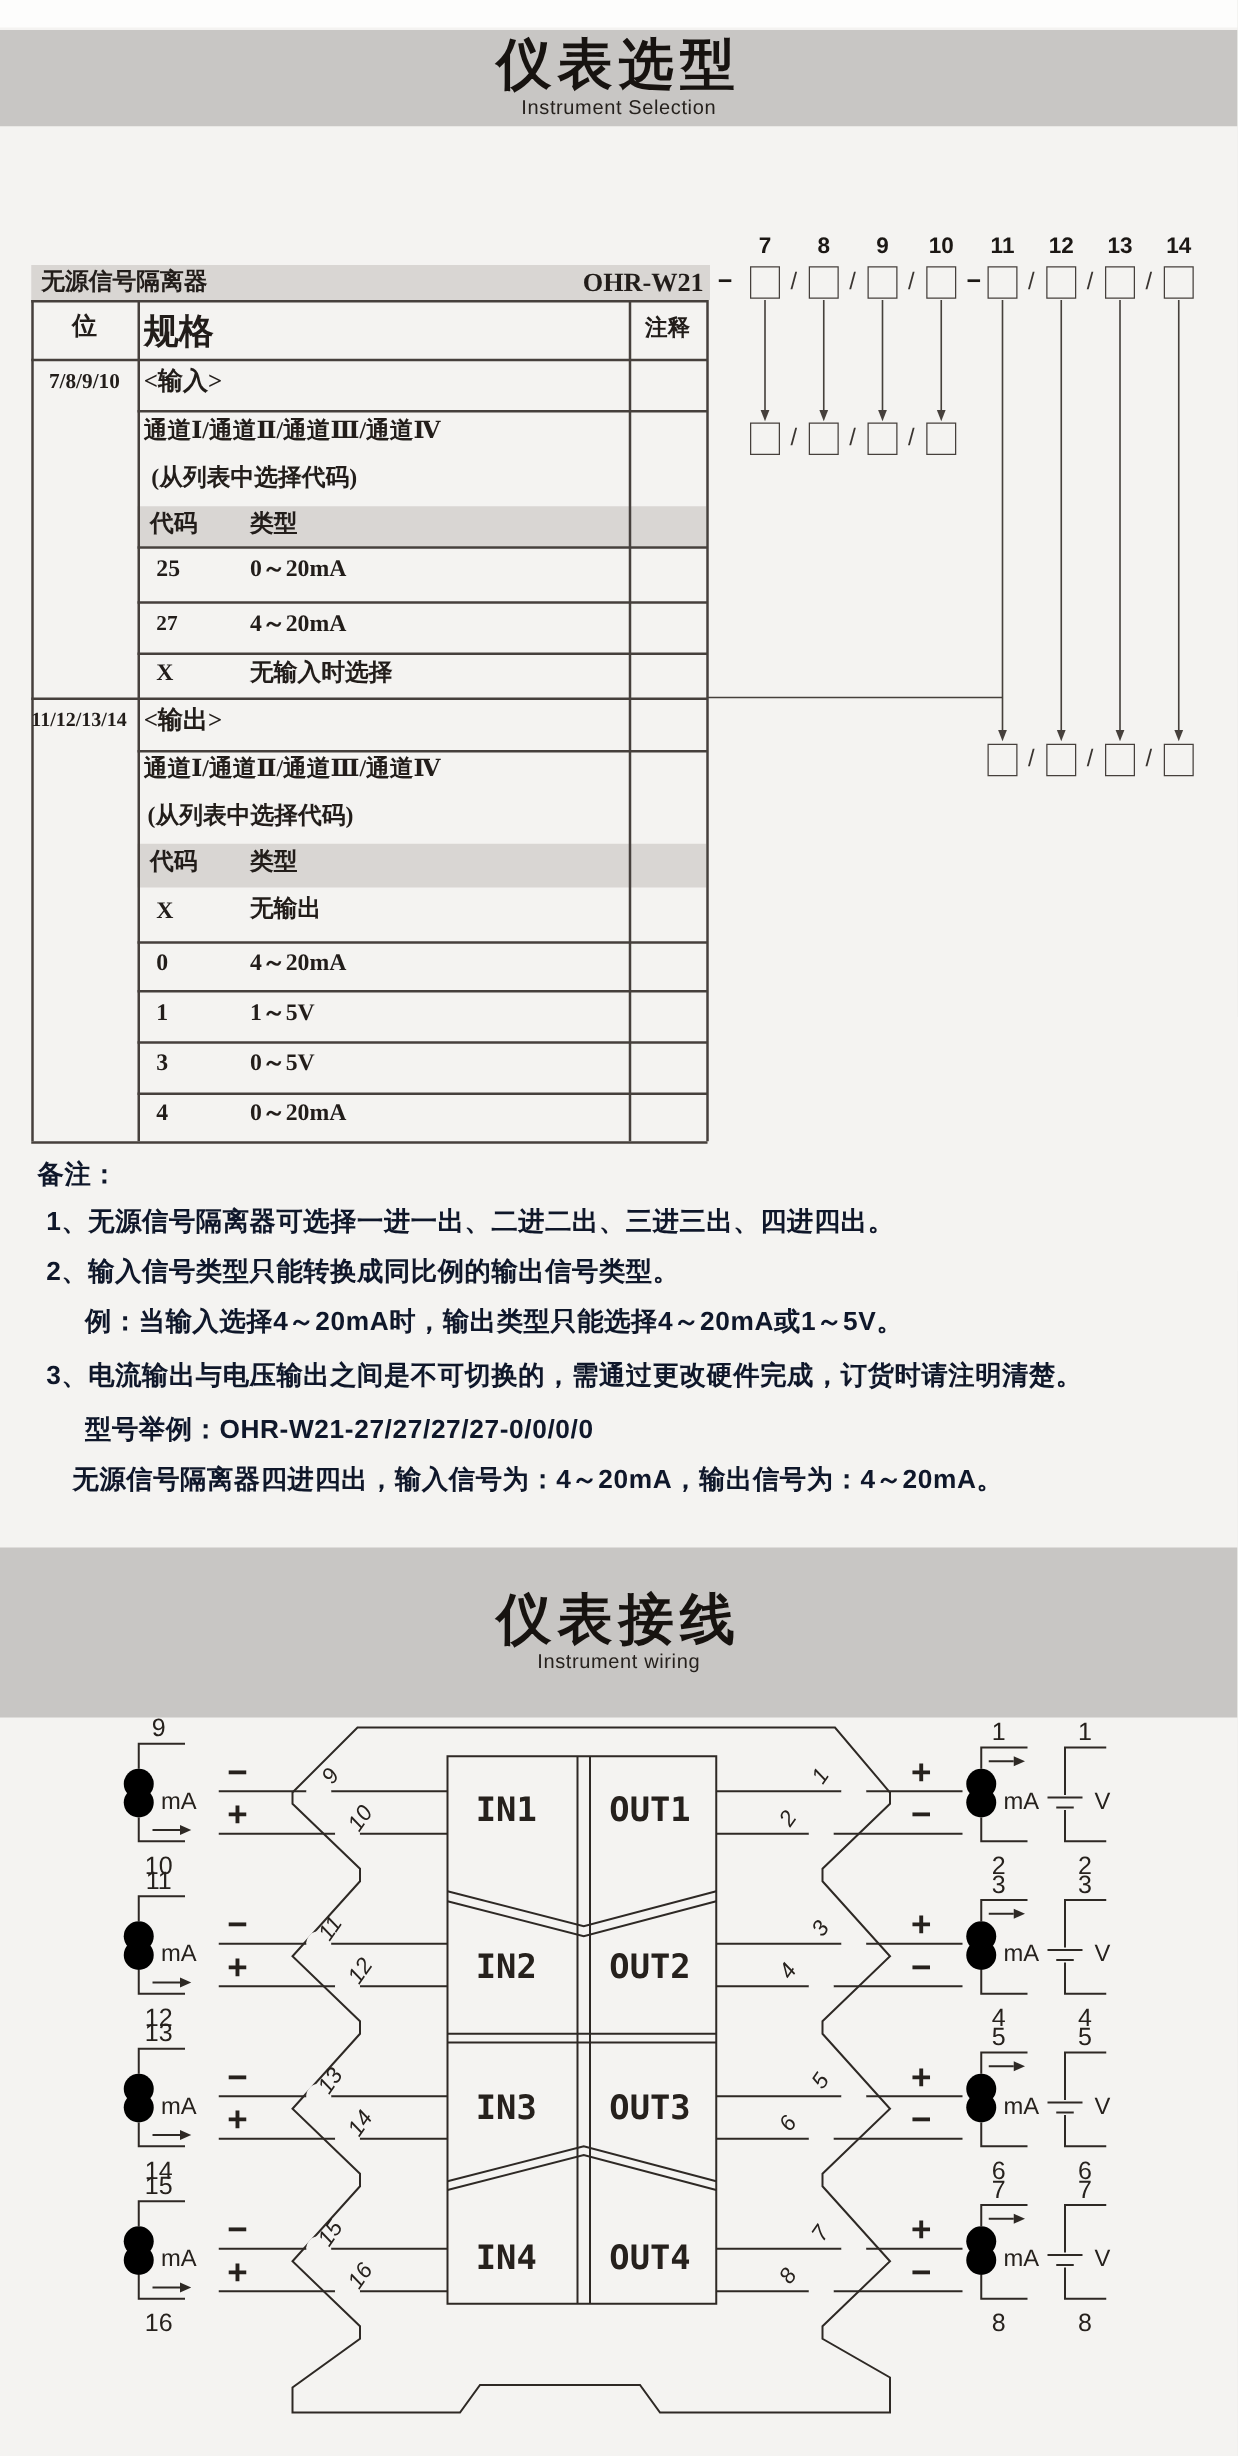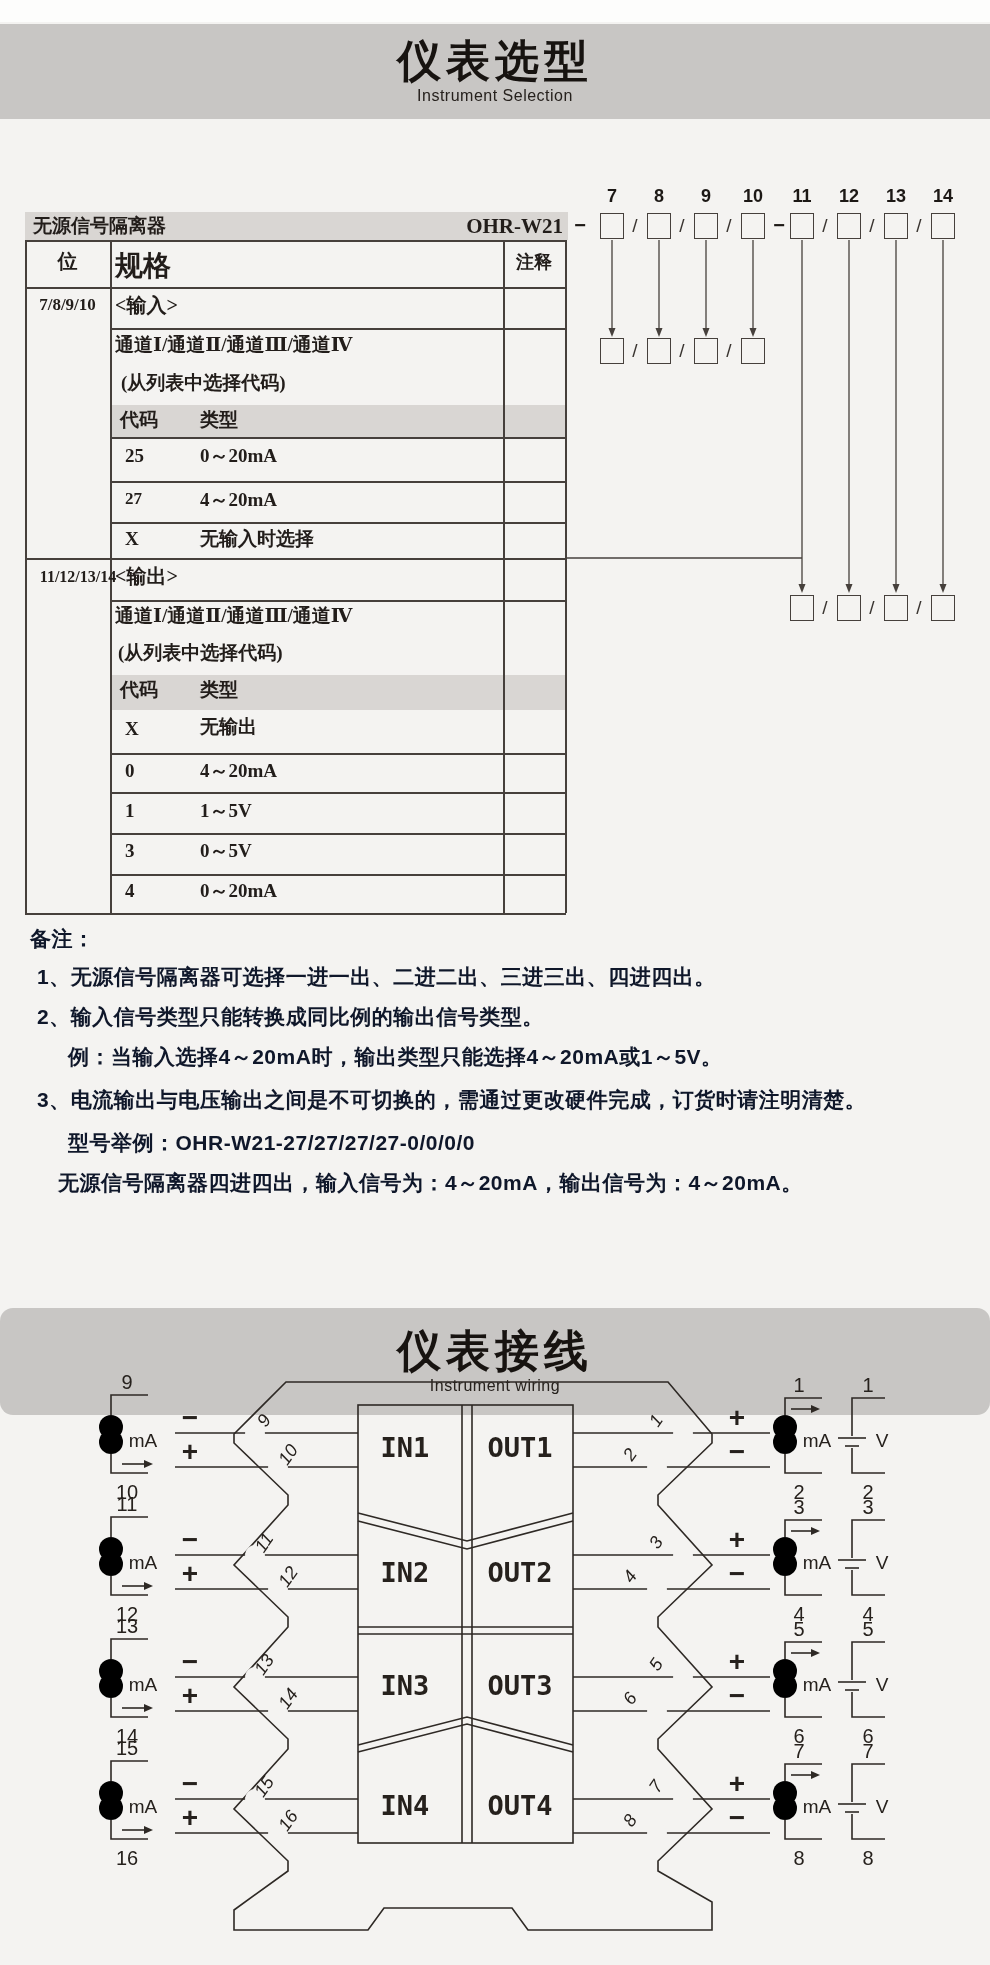--- a/index.html
+++ b/index.html
@@ -36,21 +36,21 @@
   #wiring-svg .arrhead{fill:#2e2925;stroke:none;}
   #order-svg line{stroke:#46403c;stroke-width:1.3;}
   #order-svg .arrhead{fill:#46403c;stroke:none;}
 </style>
 </head>
 <body>
 
 <div id="page">
   <div class="abs topstrip"></div>
 
-  <div class="abs band" style="top:24px;height:95px;">
+  <div class="abs band" style="top:24px;height:77px;">
     <div class="band-title">仪表选型</div>
     <div class="band-sub">Instrument Selection</div>
   </div>
 
   <div id="sel-table" class="abs">
 
     <div class="abs shade" style="left:0;top:0;width:543px;height:28px;"></div>
     <div class="abs shade" style="left:85px;top:193px;width:455px;height:32px;"></div>
     <div class="abs shade" style="left:85px;top:463px;width:455px;height:35px;"></div>
 
@@ -85,21 +85,21 @@
     <div class="tcell" style="left:96px;top:160px;font-size:19px;">(从列表中选择代码)</div>
     <div class="tcell" style="left:95px;top:197px;font-size:19px;">代码</div>
     <div class="tcell" style="left:175px;top:197px;font-size:19px;">类型</div>
     <div class="tcell" style="left:100px;top:233px;font-size:19px;">25</div>
     <div class="tcell" style="left:175px;top:233px;font-size:19px;">0～20mA</div>
     <div class="tcell" style="left:100px;top:277px;font-size:17px;">27</div>
     <div class="tcell" style="left:175px;top:277px;font-size:19px;">4～20mA</div>
     <div class="tcell" style="left:100px;top:316px;font-size:19px;">X</div>
     <div class="tcell" style="left:175px;top:316px;font-size:19px;">无输入时选择</div>
 
-    <div class="tcell" style="left:0;top:356px;width:106px;text-align:center;font-size:16px;">11/12/13/14</div>
+    <div class="tcell" style="left:0;top:356px;width:106px;text-align:left;font-size:16px;">11/12/13/14</div>
     <div class="tcell" style="left:90px;top:353px;font-size:20px;">&lt;输出&gt;</div>
     <div class="tcell" style="left:90px;top:393px;font-size:19px;">通道Ⅰ/通道Ⅱ/通道Ⅲ/通道Ⅳ</div>
     <div class="tcell" style="left:93px;top:430px;font-size:19px;">(从列表中选择代码)</div>
     <div class="tcell" style="left:95px;top:467px;font-size:19px;">代码</div>
     <div class="tcell" style="left:175px;top:467px;font-size:19px;">类型</div>
     <div class="tcell" style="left:100px;top:506px;font-size:19px;">X</div>
     <div class="tcell" style="left:175px;top:506px;font-size:19px;font-family:Liberation Mono, monospace;">无输出</div>
     <div class="tcell" style="left:100px;top:548px;font-size:19px;">0</div>
     <div class="tcell" style="left:175px;top:548px;font-size:19px;">4～20mA</div>
     <div class="tcell" style="left:100px;top:588px;font-size:19px;">1</div>
@@ -173,21 +173,21 @@
   <div>
     <div class="note" style="left:30px;top:925px;">备注：</div>
     <div class="note" style="left:37px;top:963px;">1、无源信号隔离器可选择一进一出、二进二出、三进三出、四进四出。</div>
     <div class="note" style="left:37px;top:1003px;">2、输入信号类型只能转换成同比例的输出信号类型。</div>
     <div class="note" style="left:68px;top:1043px;">例：当输入选择4～20mA时，输出类型只能选择4～20mA或1～5V。</div>
     <div class="note" style="left:37px;top:1086px;">3、电流输出与电压输出之间是不可切换的，需通过更改硬件完成，订货时请注明清楚。</div>
     <div class="note" style="left:68px;top:1129px;">型号举例：OHR-W21-27/27/27/27-0/0/0/0</div>
     <div class="note" style="left:58px;top:1169px;">无源信号隔离器四进四出，输入信号为：4～20mA，输出信号为：4～20mA。</div>
   </div>
 
-  <div class="abs band" style="top:1308px;height:107px;border-radius:13px;">
+  <div class="abs band" style="top:1238px;height:136px;">
     <div class="band-title">仪表接线</div>
     <div class="band-sub">Instrument wiring</div>
   </div>
 
   <svg id="wiring-svg" class="abs" width="990" height="605" viewBox="0 0 990 605">
 
     <path d="M286,22 H668 L712,74 V83 L658,135 V145 L712,205 L658,257 V267 L712,327 L658,379 V389 L712,449 L658,501 V511 L712,542 V570 H528 L512,548 H384 L368,570 H234 V550 L288,511 V501 L234,449 L288,389 V379 L234,327 L288,267 V257 L234,205 L288,145 V135 L234,83 V74 Z"></path>
 
     <rect x="358" y="45" width="215" height="438"></rect>
     <line x1="462" y1="45" x2="462" y2="483"></line>

